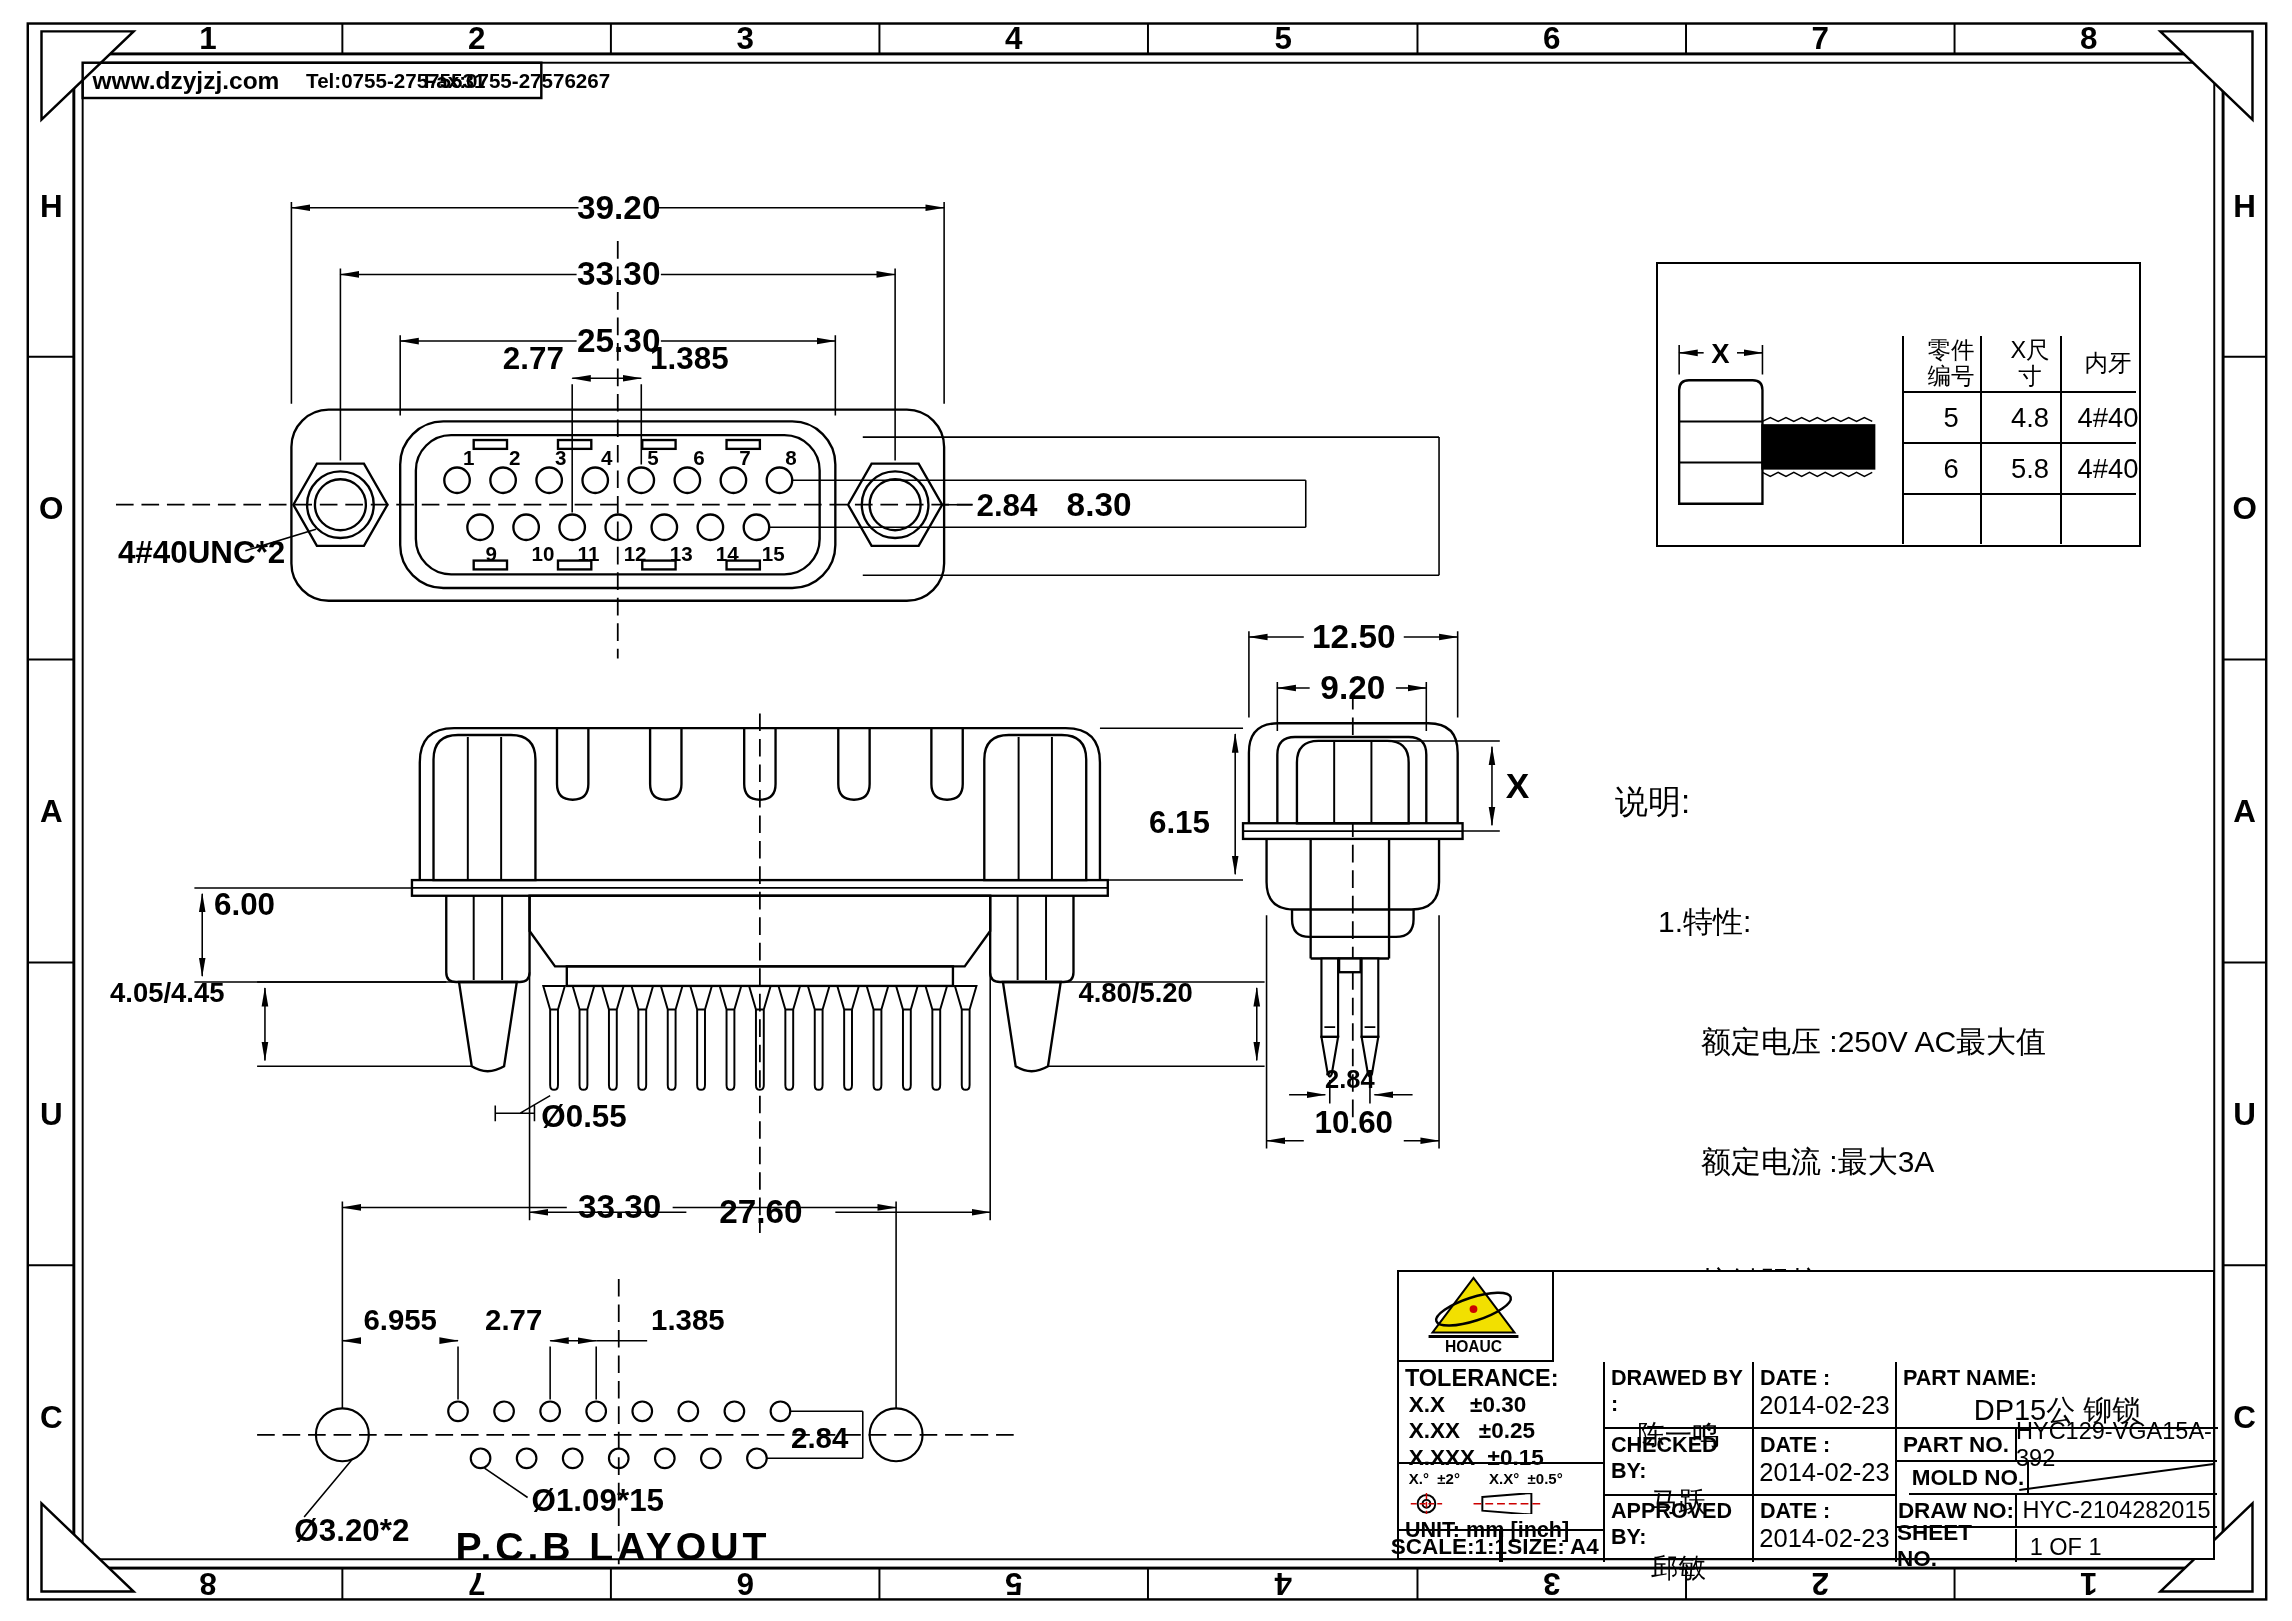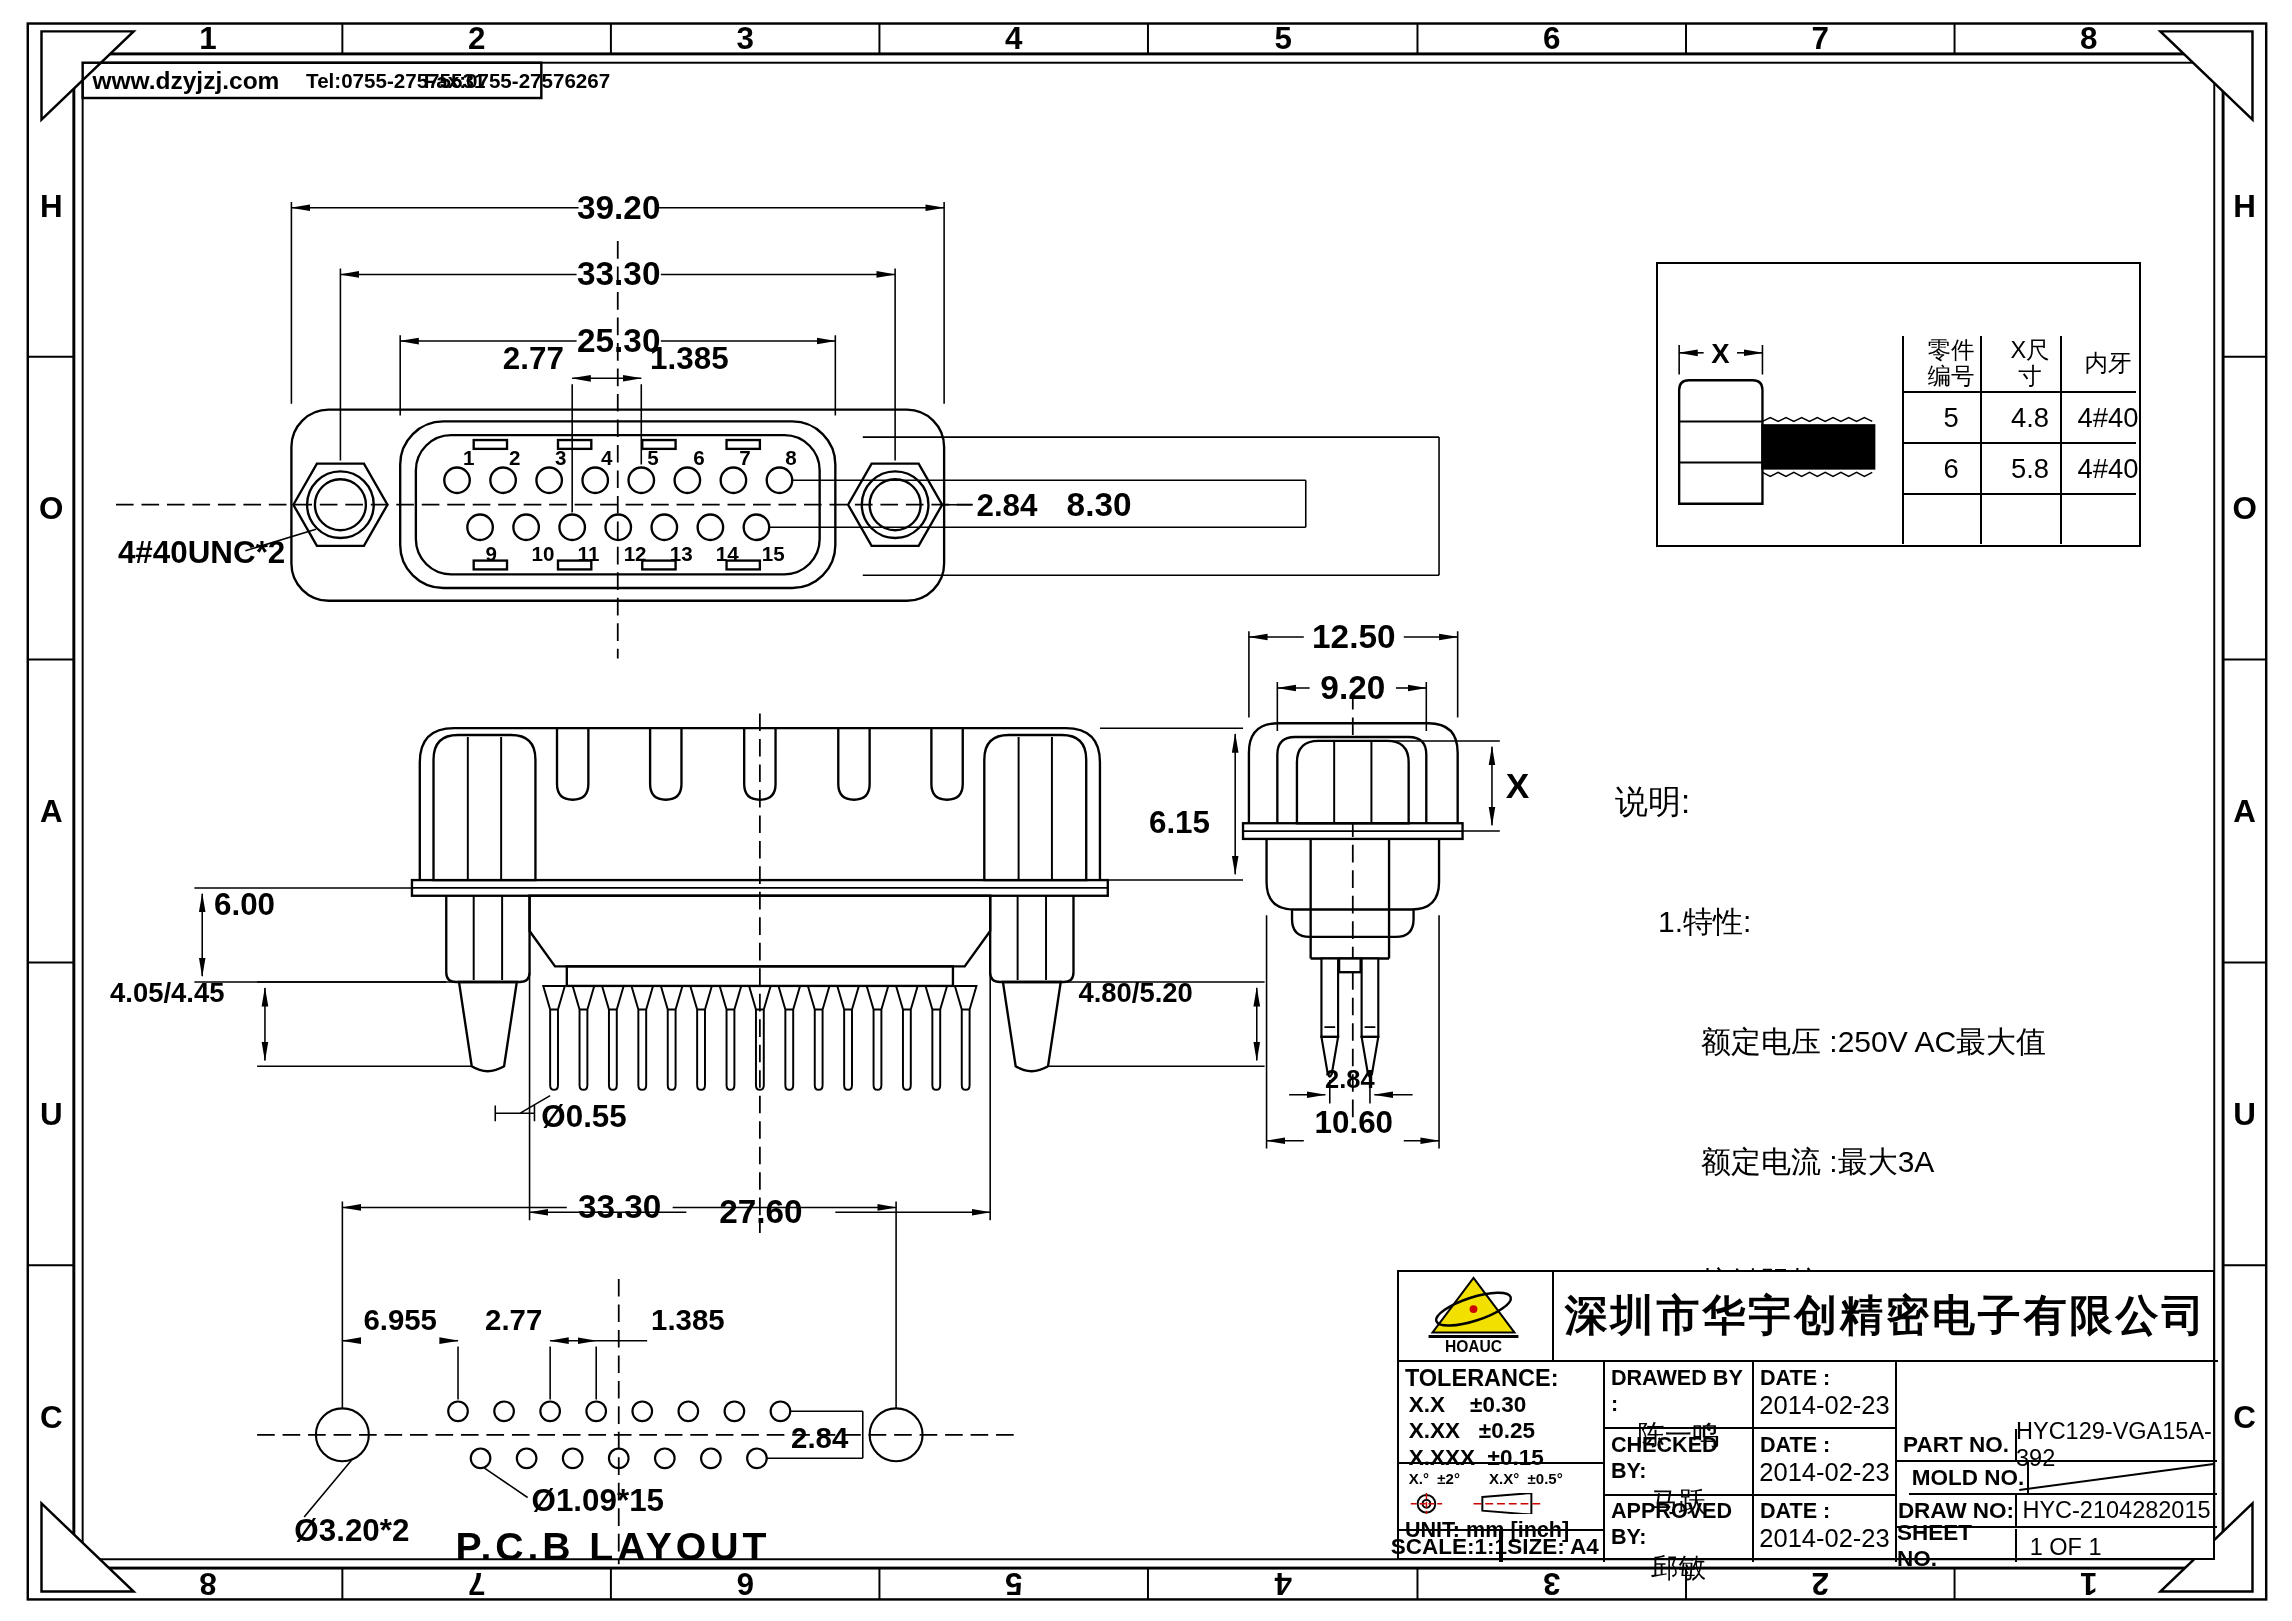--- a/index.html
+++ b/index.html
@@ -426,21 +426,20 @@
 
   <div class="c br bb" style="left:0;top:0;width:155px;height:90px;">
     <svg width="149" height="84" viewBox="0 0 152 86">
       <polygon points="76,6 118,62 34,62" fill="#f2e000" stroke="#000" stroke-width="2"></polygon>
       <ellipse cx="76" cy="38" rx="40" ry="12" fill="none" stroke="#000" stroke-width="2.5" transform="rotate(-18 76 38)"></ellipse>
       <circle cx="76" cy="38" r="4" fill="#cc0000"></circle>
       <line x1="30" y1="66" x2="122" y2="66" stroke="#000" stroke-width="3"></line>
       <text x="76" y="82" text-anchor="middle" font-size="16" font-weight="bold" font-family="Liberation Sans, sans-serif">HOAUC</text>
     </svg>
   </div>
-  <div class="c bb ctr" style="left:155px;top:0;width:664px;height:90px;font-size:43px;font-weight:bold;letter-spacing:2.9px;">深圳市华宇创精密电子有限公司</div>
 
   <div class="c br bb" style="left:0;top:90px;width:206px;height:102px;">
     <div class="lab" style="font-size:23.5px;">TOLERANCE:</div>
     <div class="tol-line">X.X    ±0.30</div>
     <div class="tol-line">X.XX   ±0.25</div>
     <div class="tol-line">X.XXX  ±0.15</div>
   </div>
   <div class="c br bb" style="left:0;top:192px;width:206px;height:67px;">
     <div class="tol-line" style="font-size:15px;padding-top:2px;">X.°  ±2°       X.X°  ±0.5°</div>
     <svg width="202" height="21.6" viewBox="0 0 206 22" style="display:block;">
@@ -476,20 +475,24 @@
   </div>
   <div class="c br bb" style="left:355px;top:157px;width:143px;height:67px;">
     <div class="lab">DATE :</div>
     <div class="val" style="font-size:25.5px;">2014-02-23</div>
   </div>
   <div class="c br" style="left:355px;top:223px;width:143px;height:67px;">
     <div class="lab">DATE :</div>
     <div class="val" style="font-size:25.5px;">2014-02-23</div>
   </div>
 
+  <div class="c bb" style="left:498px;top:90px;width:321px;height:67px;">
+    <div class="lab">PART NAME:</div>
+    <div class="val" style="font-size:29px;">DP15公  铆锁</div>
+  </div>
   <div class="c br bb ctr" style="left:498px;top:157px;width:120px;height:33px;font-size:22.5px;font-weight:bold;">PART NO.</div>
   <div class="c bb ctr" style="left:617px;top:157px;width:201px;height:33px;font-size:23.5px;">HYC129-VGA15A-392</div>
   <div class="c br bb ctr" style="left:498px;top:190px;width:120px;height:33px;font-size:22.5px;font-weight:bold;margin-left:12px;">MOLD NO.</div>
   <div class="c bb" style="left:617px;top:190px;width:201px;height:33px;">
     <svg width="201" height="30" viewBox="0 0 205 31">
           <line x1="2" y1="29" x2="203" y2="2" stroke="#000" stroke-width="2"></line>
         </svg>
   </div>
   <div class="c br bb ctr" style="left:498px;top:223px;width:120px;height:33px;font-size:22.5px;font-weight:bold;">DRAW NO:</div>
   <div class="c bb ctr" style="left:617px;top:223px;width:201px;height:33px;font-size:23.5px;">HYC-2104282015</div>

